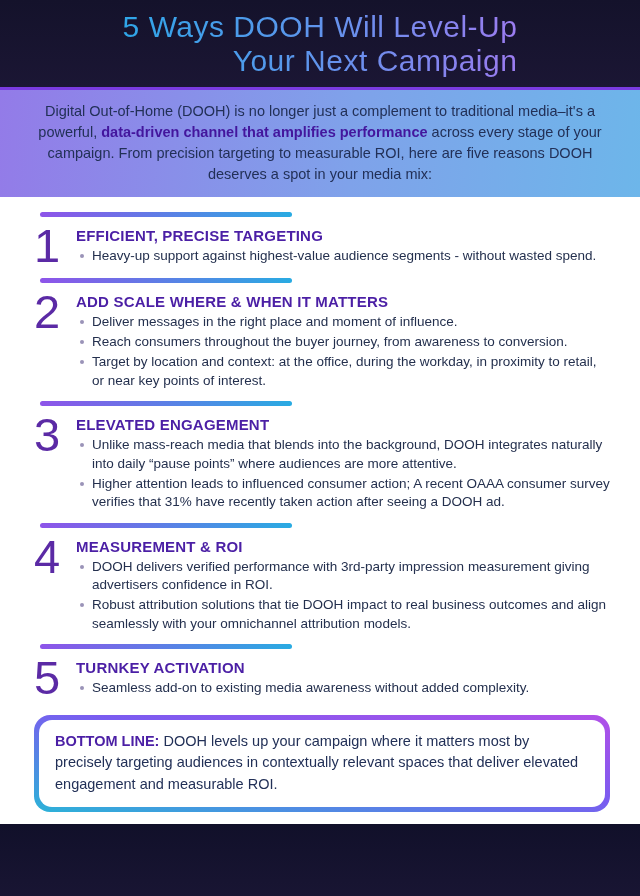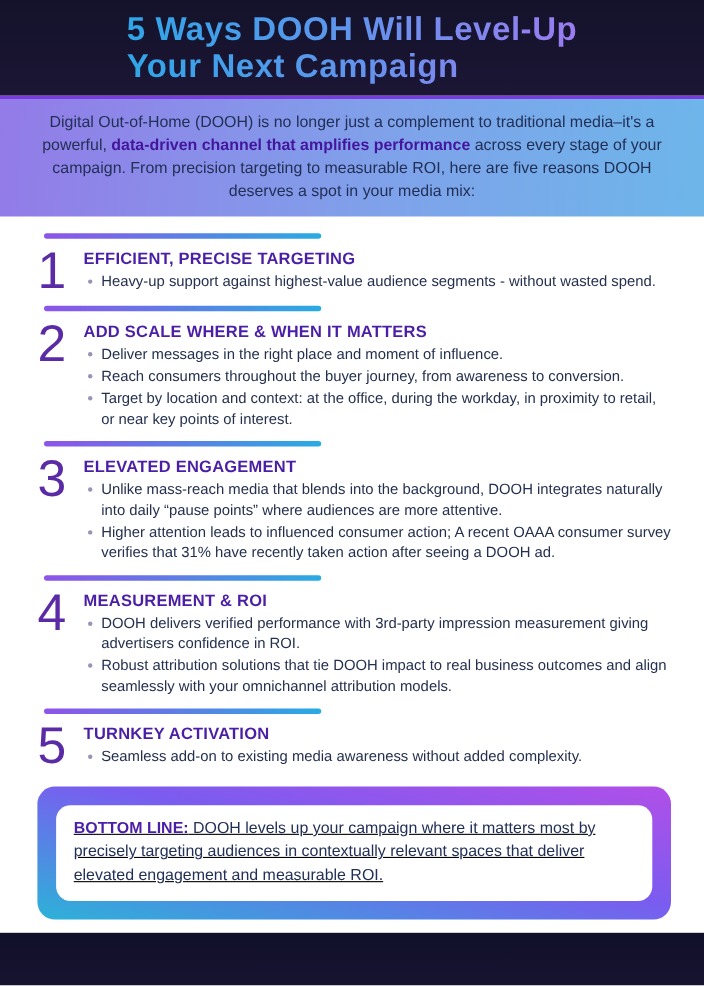--- a/index.html
+++ b/index.html
@@ -12,22 +12,22 @@
   .page { width:640px; height:896px; display:flex; flex-direction:column; overflow:hidden; background:#fff; }
 
   
   .header {
     height:90px; flex:none;
     background:linear-gradient(180deg,#14122b 0%,#1b1634 100%);
     border-bottom:3px solid #7a3be0;
     display:flex; align-items:center; justify-content:center;
   }
   .title {
-    margin:0; text-align:left;
-    font-size:30px; font-weight:bold; line-height:1.12; letter-spacing:0.5px;
+    margin:0; text-align:right;
+    font-size:30px; font-weight:normal; line-height:1.12; letter-spacing:0.5px;
     background:linear-gradient(90deg,#2fa6e8 0%,#5b96ec 45%,#9b7cf0 100%);
     -webkit-background-clip:text; background-clip:text;
     color:transparent;
   }
 
   
   .intro {
     flex:none;
     background:linear-gradient(95deg,#937be8 0%,#7fa2ea 55%,#6db6ea 100%);
     padding:11px 24px 12px;
@@ -57,23 +57,22 @@
     font-size:13.5px; line-height:1.36; color:#24304e;
   }
   ul.bullets li::before {
     content:""; position:absolute; left:4px; top:7px;
     width:4px; height:4px; border-radius:50%; background:#9a93b8;
   }
 
   
   .bottom-box {
     margin:14px 2px 12px 0;
-    border-radius:16px; padding:17px;
+    border-radius:16px; padding:5px;
     background:linear-gradient(to bottom left,#b14fe8 0%,#7a5cf0 45%,#2cb2d8 100%);
-    text-decoration:underline;
   }
   .bottom-box-inner {
     background:#fff; border-radius:13px; padding:11px 16px;
     font-size:14.5px; line-height:1.5; color:#223057;
   }
   .bottom-box-inner b { color:#4b1fa5; }
 
   
   .footer {
     flex:none; height:114px;

